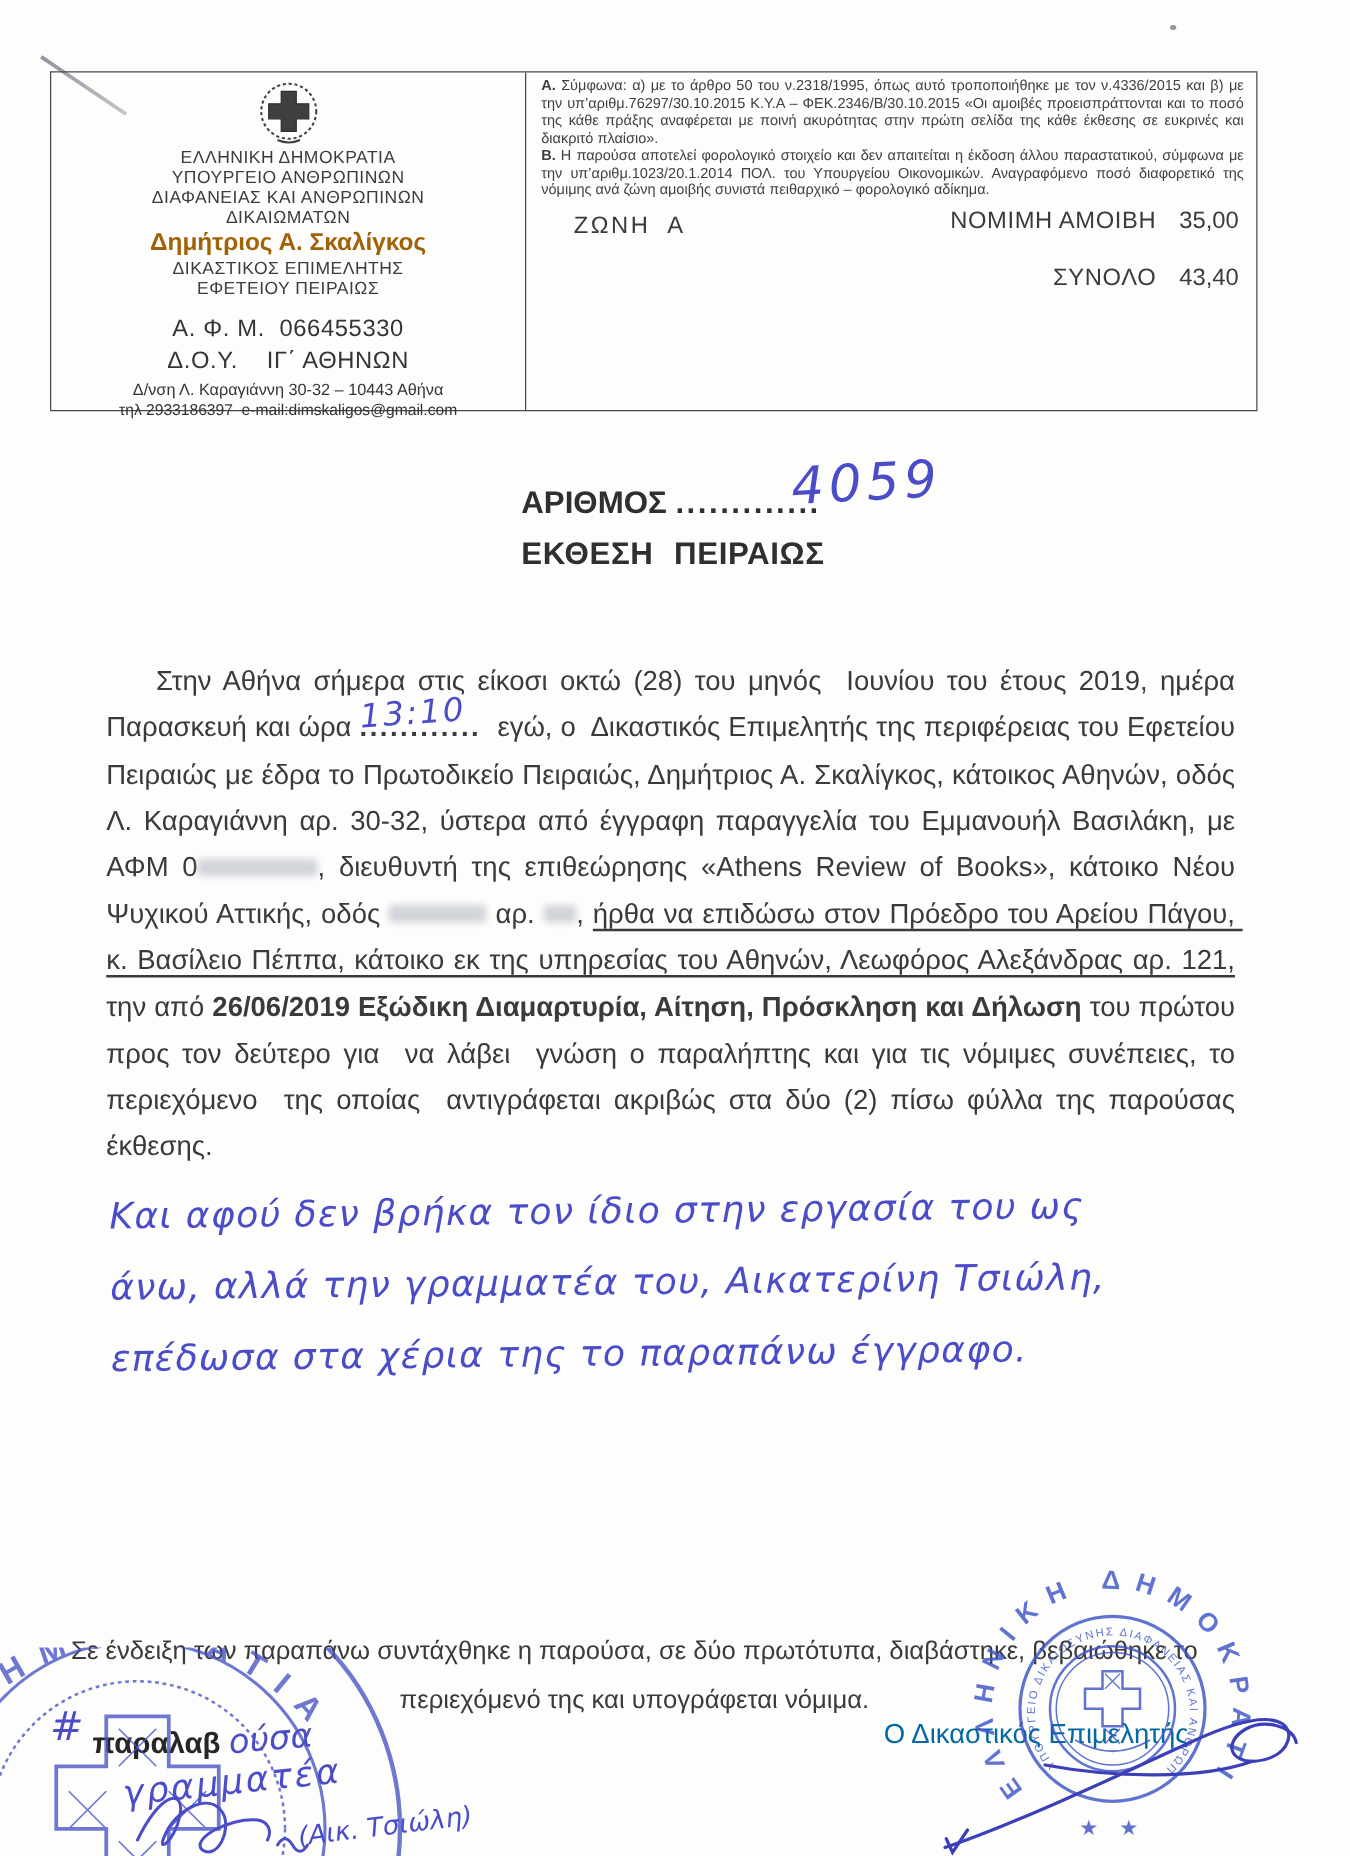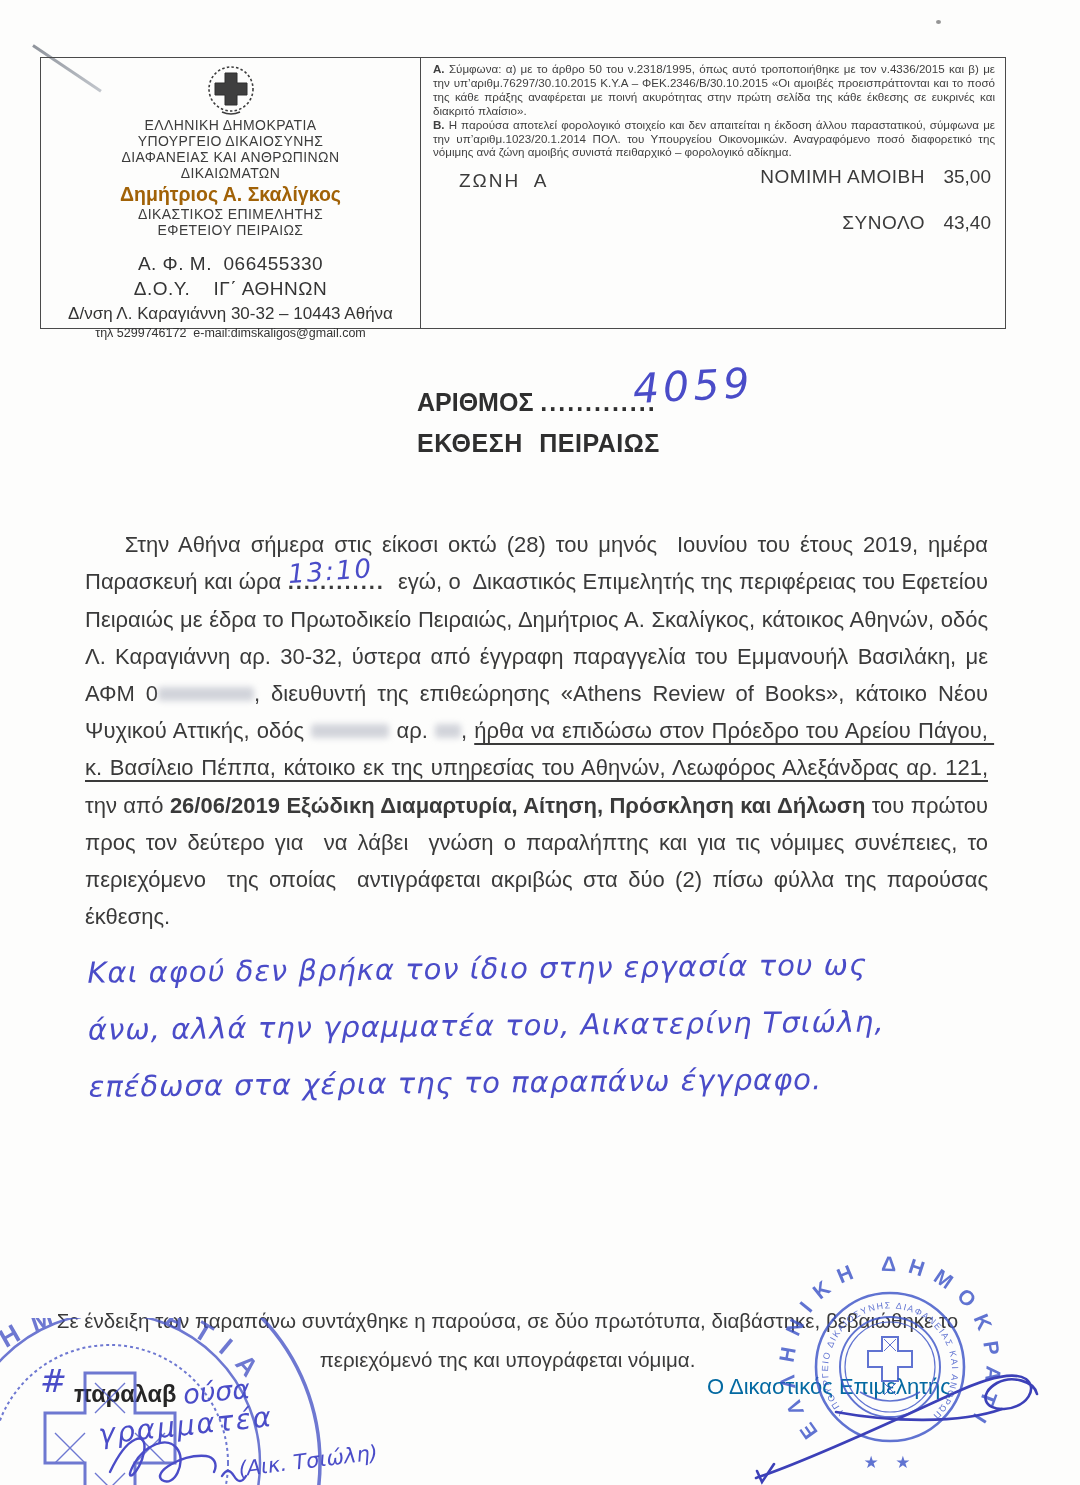--- a/index.html
+++ b/index.html
@@ -19,21 +19,21 @@
   .header-box{position:absolute; left:40px; top:57px; width:966px; height:272px;
     border:1.5px solid #4a4a4a; display:flex; box-sizing:border-box;}
   .header-left{width:380px; border-right:1.5px solid #4a4a4a; box-sizing:border-box;
     text-align:center; padding-top:5px;}
   .emblem{display:block; margin:0 auto;}
   .hl-small{font-size:14px; line-height:16px; letter-spacing:.4px; color:#3c3c3c;}
   .hl-name{font-size:19.5px; font-weight:bold; margin-top:2px; color:#a16207;}
   .hl-role{font-size:14px; line-height:16px; letter-spacing:.4px; color:#3c3c3c;}
   .hl-afm{font-size:19px; margin-top:15px; letter-spacing:.5px;}
   .hl-doy{font-size:19px; margin-top:3px; letter-spacing:.5px;}
-  .hl-addr{font-size:17px; margin-top:4px;}
+  .hl-addr{font-size:13px; margin-top:4px;}
   .hl-tel{font-size:12.5px; margin-top:2px;}
 
   .header-right{flex:1; position:relative; padding:4px 10px 0 12px; box-sizing:border-box;}
   .legal{font-size:11.6px; line-height:13.9px; text-align:justify; margin:0; color:#3f3f3f;}
   .legal b{font-weight:bold;}
   .zone{position:absolute; left:38px; top:112px; font-size:19px; letter-spacing:2px; color:#3a3a3a;}
   .fees{position:absolute; right:14px; top:108px; width:430px;}
   .fee-row{display:flex; justify-content:flex-end; align-items:baseline; font-size:19px; color:#3a3a3a;}
   .fee-row + .fee-row{margin-top:24px;}
   .fee-label{letter-spacing:.5px;}
@@ -92,30 +92,30 @@
 
   <div class="header-box">
 
     <div class="header-left">
       <svg class="emblem" width="58" height="54" viewBox="0 0 58 54">
         <circle cx="29" cy="26" r="22" fill="none" stroke="#3d3d3d" stroke-width="1.6" stroke-dasharray="2.5 2.2"></circle>
         <path d="M23,10 h12 v10 h10 v12 h-10 v10 h-12 v-10 h-10 v-12 h10 z" fill="#3f3f3f" stroke="#2e2e2e" stroke-width="1"></path>
         <path d="M20,49 q9,4 18,0" fill="none" stroke="#3d3d3d" stroke-width="1.6"></path>
       </svg>
       <div class="hl-small">ΕΛΛΗΝΙΚΗ ΔΗΜΟΚΡΑΤΙΑ</div>
-      <div class="hl-small">ΥΠΟΥΡΓΕΙΟ ΔΙΚΑΙΟΣΥΝΗΣ</div>
+      <div class="hl-small">ΥΠΟΥΡΓΕΙΟ ΑΝΘΡΩΠΙΝΩΝ</div>
       <div class="hl-small">ΔΙΑΦΑΝΕΙΑΣ ΚΑΙ ΑΝΘΡΩΠΙΝΩΝ</div>
       <div class="hl-small">ΔΙΚΑΙΩΜΑΤΩΝ</div>
       <div class="hl-name">Δημήτριος Α. Σκαλίγκος</div>
       <div class="hl-role">ΔΙΚΑΣΤΙΚΟΣ ΕΠΙΜΕΛΗΤΗΣ</div>
       <div class="hl-role">ΕΦΕΤΕΙΟΥ ΠΕΙΡΑΙΩΣ</div>
       <div class="hl-afm pre">Α. Φ. Μ.  066455330</div>
       <div class="hl-doy pre">Δ.Ο.Υ.    ΙΓ΄ ΑΘΗΝΩΝ</div>
       <div class="hl-addr">Δ/νση Λ. Καραγιάννη 30-32 – 10443 Αθήνα</div>
-      <div class="hl-tel pre">τηλ 5299746172  e-mail:dimskaligos@gmail.com</div>
+      <div class="hl-tel pre">τηλ 2933186397  e-mail:dimskaligos@gmail.com</div>
     </div>
 
     <div class="header-right">
       <p class="legal"><b>Α.</b><span class="pre"> Σύμφωνα: α) με το άρθρο 50 του ν.2318/1995, όπως αυτό τροποποιήθηκε με τον ν.4336/2015 και β) με την υπ’αριθμ.76297/30.10.2015 Κ.Υ.Α – ΦΕΚ.2346/Β/30.10.2015 «Οι αμοιβές προεισπράττονται και το ποσό της κάθε πράξης αναφέρεται με ποινή ακυρότητας στην πρώτη σελίδα της κάθε έκθεσης σε ευκρινές και διακριτό πλαίσιο».</span></p>
       <p class="legal"><b>Β.</b><span class="pre"> Η παρούσα αποτελεί φορολογικό στοιχείο και δεν απαιτείται η έκδοση άλλου παραστατικού, σύμφωνα με την υπ’αριθμ.1023/20.1.2014 ΠΟΛ. του Υπουργείου Οικονομικών. Αναγραφόμενο ποσό διαφορετικό της νόμιμης ανά ζώνη αμοιβής συνιστά πειθαρχικό – φορολογικό αδίκημα.</span></p>
 
       <div class="zone pre">ΖΩΝΗ  Α</div>
       <div class="fees">
         <div class="fee-row">
           <span class="fee-label">ΝΟΜΙΜΗ ΑΜΟΙΒΗ</span>

